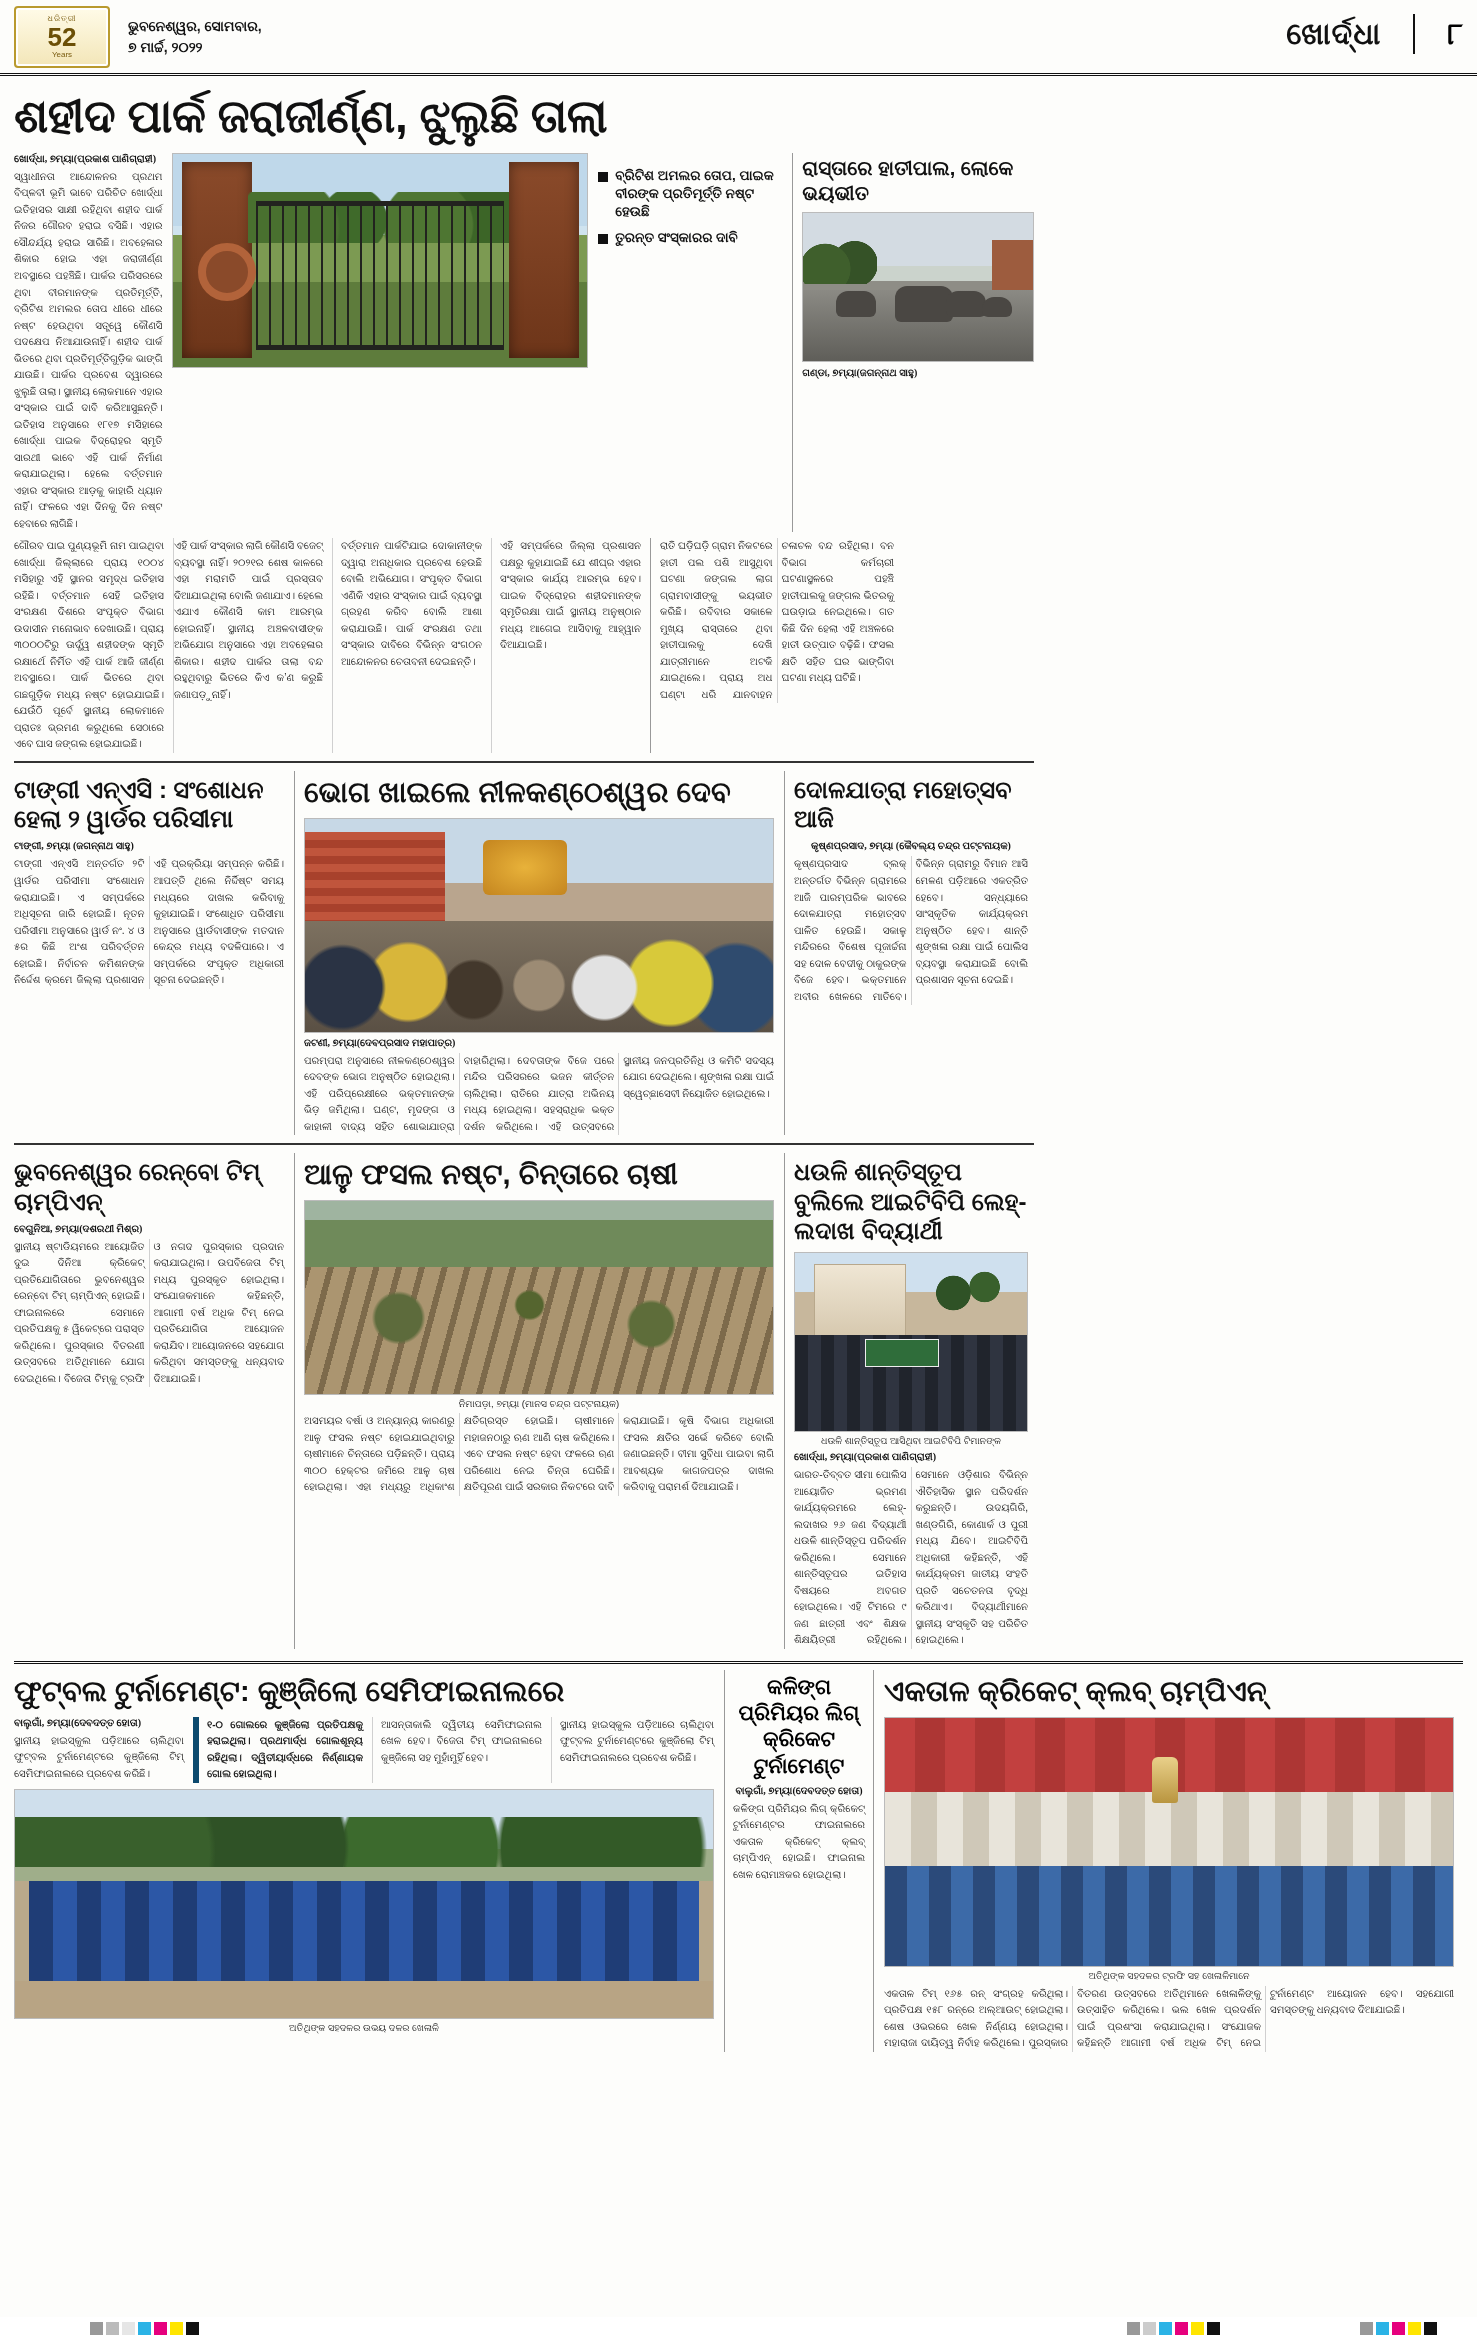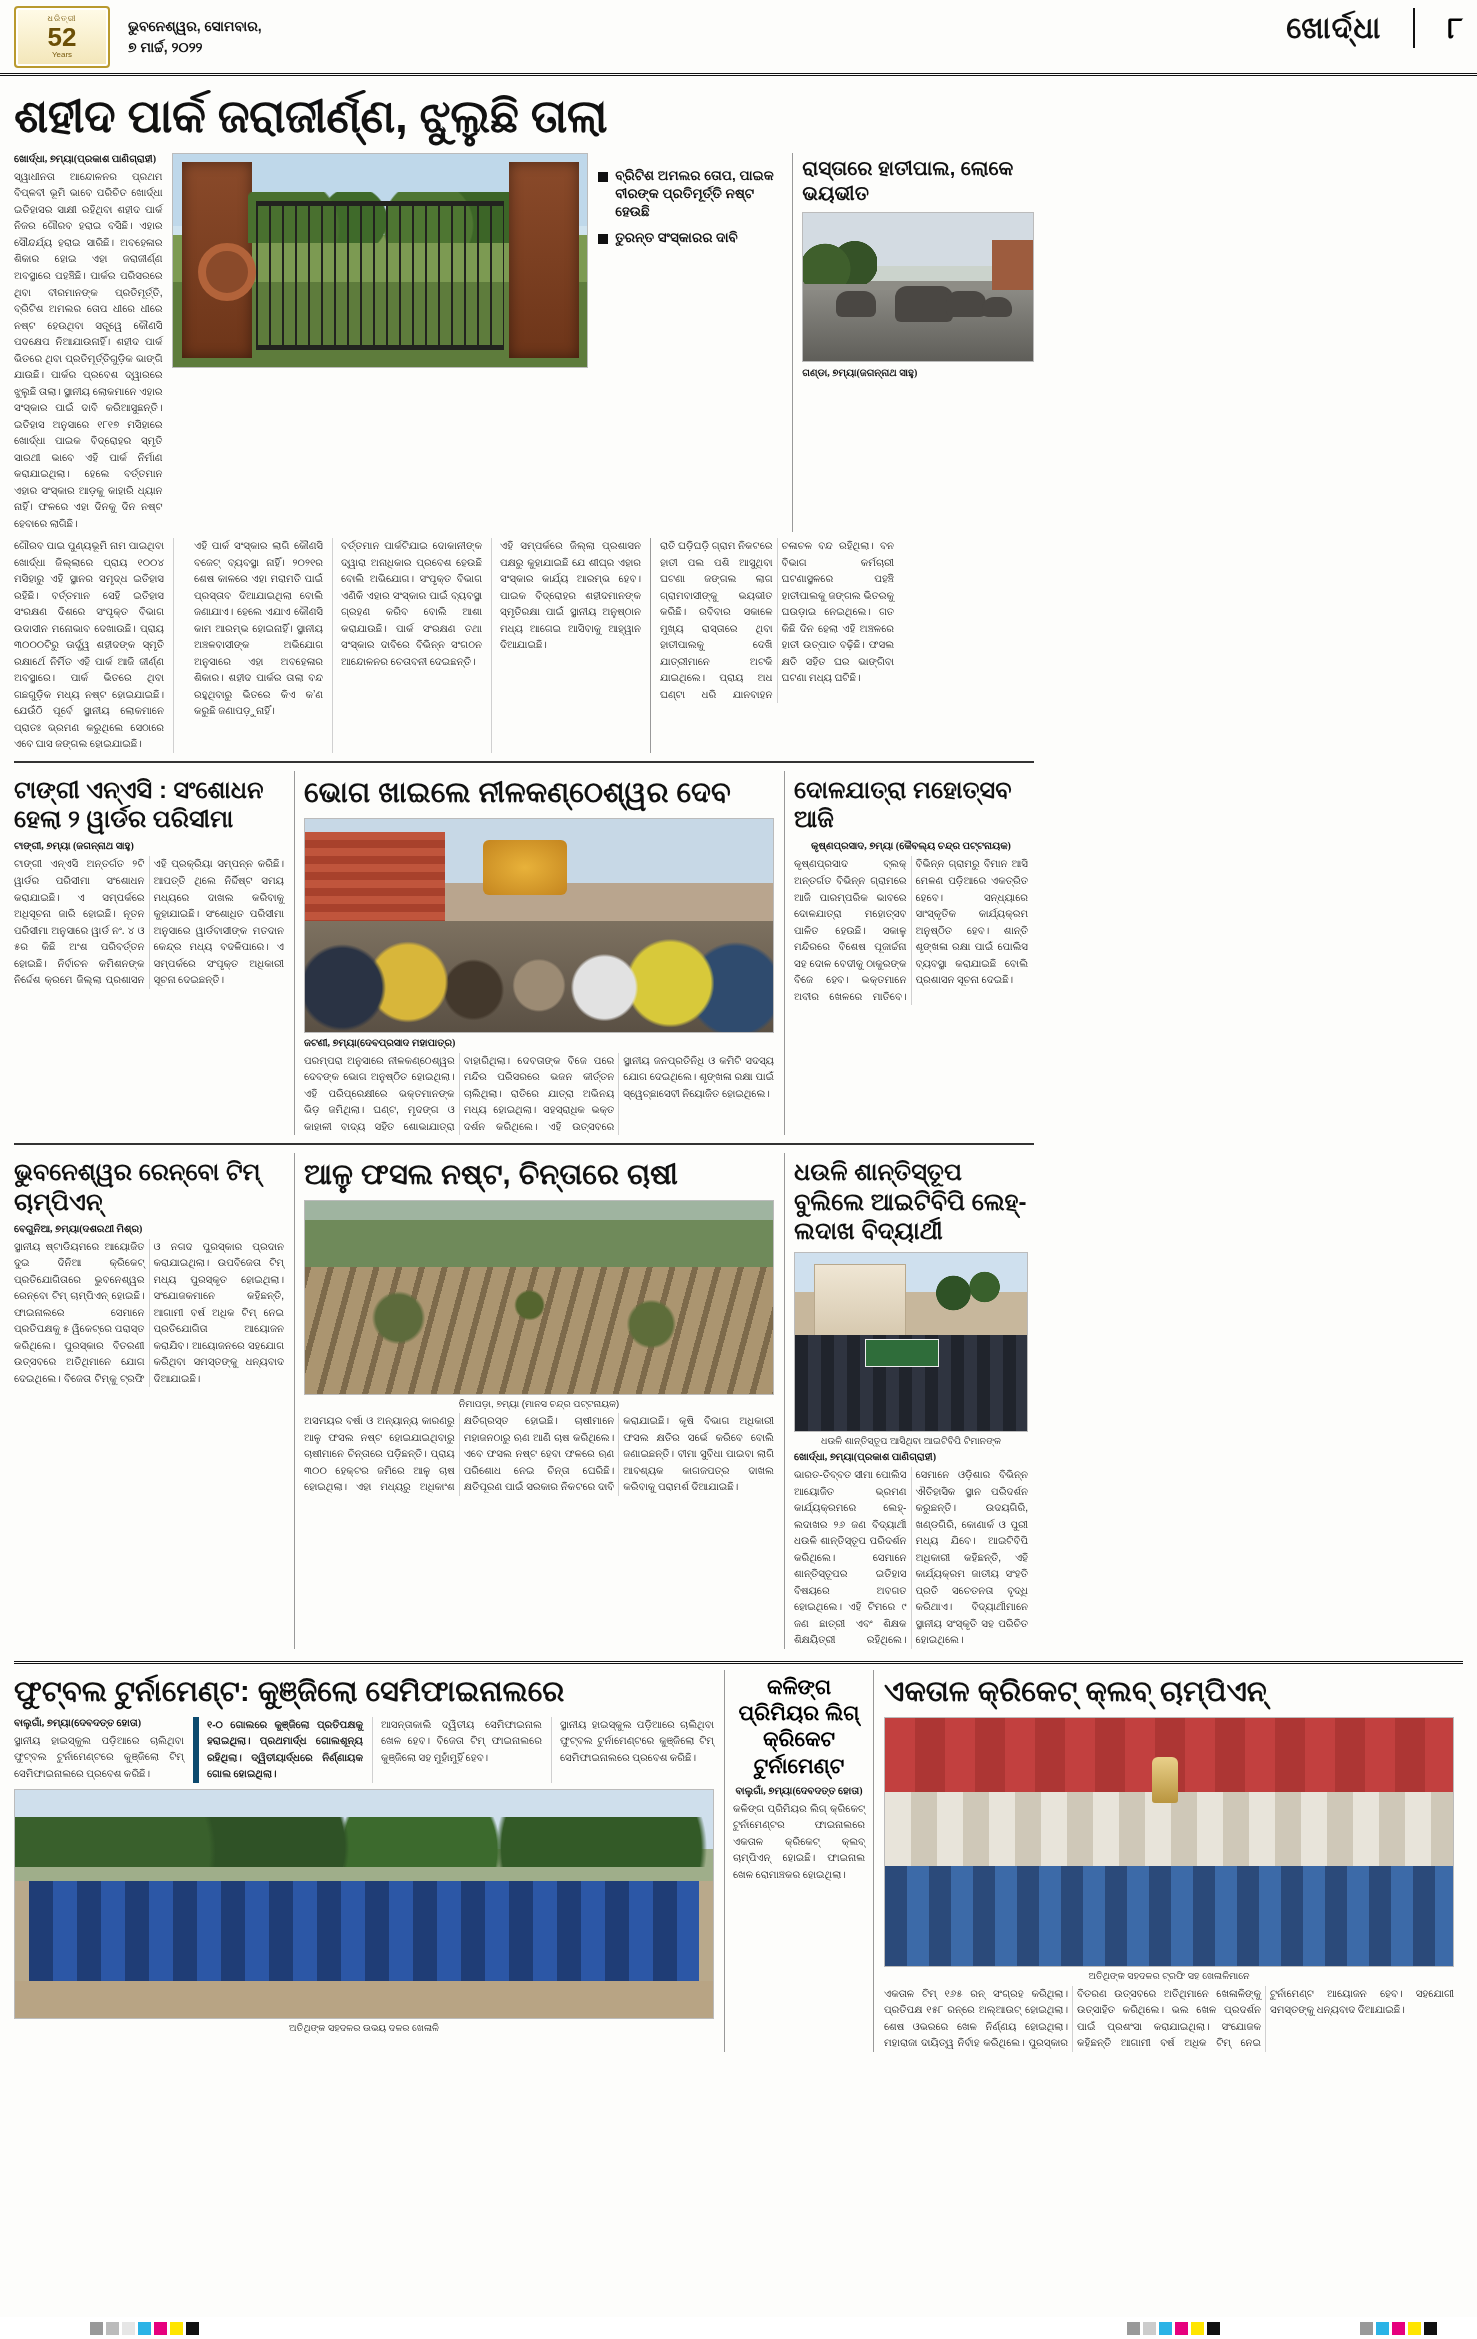--- a/index.html
+++ b/index.html
@@ -20,21 +20,21 @@
     width:96px; height:62px; border:2px solid #b99a2e; border-radius:4px;
     background:linear-gradient(#fffbe8,#f3e6b8); display:flex; flex-direction:column;
     align-items:center; justify-content:center; color:#7a5c10; margin-right:18px;
     box-shadow:inset 0 0 0 2px #fff;
   }
   .logo-badge .lb-top { font-size:8px; letter-spacing:1px; }
   .logo-badge .lb-num { font-size:26px; font-weight:bold; line-height:1; color:#6b4f06; }
   .logo-badge .lb-bot { font-size:8px; }
   .mh-place { font-size:14px; font-weight:bold; line-height:1.5; color:#111; }
   .mh-right {
-    position:absolute; right:14px; top:8px; display:flex; align-items:center; gap:32px;
+    position:absolute; right:14px; top:14px; display:flex; align-items:center; gap:32px;
   }
   .mh-section { font-size:30px; font-weight:bold; color:#111; letter-spacing:1px; }
   .mh-div { width:2px; height:40px; background:#111; }
   .mh-page { font-size:30px; font-weight:bold; }
 
   
   .content { padding:8px 14px 0 14px; display:flex; gap:10px; }
   .col-main { width:1020px; }
   .hr-med  { border:0; border-top:2px solid #333; margin:8px 0; }
 
@@ -306,21 +306,21 @@
             <div class="eleph e2"></div>
             <div class="eleph e3"></div>
             <div class="eleph e4"></div>
           </div>
           <div class="byline" style="margin-top:5px;">ଗଣ୍ଡା, ୭ମ୍ୟା(ଜଗନ୍ନାଥ ସାହୁ)</div>
         </div>
       </div>
 
       <div style="display:flex; gap:9px; margin-top:6px;">
         <div style="width:150px;" class="body-text">ଗୌରବ ପାଇ ପୁଣ୍ୟଭୂମି ନାମ ପାଇଥିବା ଖୋର୍ଦ୍ଧା ଜିଲ୍ଲାରେ ପ୍ରାୟ ୧୦୦୪ ମସିହାରୁ ଏହି ସ୍ଥାନର ସମୃଦ୍ଧ ଇତିହାସ ରହିଛି। ବର୍ତ୍ତମାନ ସେହି ଇତିହାସ ସଂରକ୍ଷଣ ଦିଶରେ ସଂପୃକ୍ତ ବିଭାଗ ଉଦାସୀନ ମନୋଭାବ ଦେଖାଉଛି। ପ୍ରାୟ ୩୦୦୦ଟିରୁ ଊର୍ଦ୍ଧ୍ୱ ଶହୀଦଙ୍କ ସ୍ମୃତି ରକ୍ଷାର୍ଥେ ନିର୍ମିତ ଏହି ପାର୍କ ଆଜି ଜୀର୍ଣ୍ଣ ଅବସ୍ଥାରେ। ପାର୍କ ଭିତରେ ଥିବା ଗଛଗୁଡ଼ିକ ମଧ୍ୟ ନଷ୍ଟ ହୋଇଯାଇଛି। ଯେଉଁଠି ପୂର୍ବେ ସ୍ଥାନୀୟ ଲୋକମାନେ ପ୍ରାତଃ ଭ୍ରମଣ କରୁଥିଲେ ସେଠାରେ ଏବେ ଘାସ ଜଙ୍ଗଲ ହୋଇଯାଇଛି।</div>
-        <div style="width:150px; border-left:1px solid #d0d0d0; padding-left:20px;" class="body-text">ଏହି ପାର୍କ ସଂସ୍କାର ଲାଗି କୌଣସି ବଜେଟ୍ ବ୍ୟବସ୍ଥା ନାହିଁ। ୨୦୨୧ର ଶେଷ କାଳରେ ଏହା ମରାମତି ପାଇଁ ପ୍ରସ୍ତାବ ଦିଆଯାଇଥିଲା ବୋଲି ଜଣାଯାଏ। ହେଲେ ଏଯାଏ କୌଣସି କାମ ଆରମ୍ଭ ହୋଇନାହିଁ। ସ୍ଥାନୀୟ ଅଞ୍ଚଳବାସୀଙ୍କ ଅଭିଯୋଗ ଅନୁସାରେ ଏହା ଅବହେଳାର ଶିକାର। ଶହୀଦ ପାର୍କର ତାଲା ବନ୍ଦ ରହୁଥିବାରୁ ଭିତରେ କିଏ କ’ଣ କରୁଛି ଜଣାପଡ଼ୁନାହିଁ।</div>
+        <div style="width:150px; border-left:1px solid #d0d0d0; padding-left:0;" class="body-text">ଏହି ପାର୍କ ସଂସ୍କାର ଲାଗି କୌଣସି ବଜେଟ୍ ବ୍ୟବସ୍ଥା ନାହିଁ। ୨୦୨୧ର ଶେଷ କାଳରେ ଏହା ମରାମତି ପାଇଁ ପ୍ରସ୍ତାବ ଦିଆଯାଇଥିଲା ବୋଲି ଜଣାଯାଏ। ହେଲେ ଏଯାଏ କୌଣସି କାମ ଆରମ୍ଭ ହୋଇନାହିଁ। ସ୍ଥାନୀୟ ଅଞ୍ଚଳବାସୀଙ୍କ ଅଭିଯୋଗ ଅନୁସାରେ ଏହା ଅବହେଳାର ଶିକାର। ଶହୀଦ ପାର୍କର ତାଲା ବନ୍ଦ ରହୁଥିବାରୁ ଭିତରେ କିଏ କ’ଣ କରୁଛି ଜଣାପଡ଼ୁନାହିଁ।</div>
         <div style="width:150px; border-left:1px solid #d0d0d0; padding-left:8px;" class="body-text">ବର୍ତ୍ତମାନ ପାର୍କଟିଯାଇ ଦୋକାନୀଙ୍କ ଦ୍ୱାରା ଅନାଧିକାର ପ୍ରବେଶ ହେଉଛି ବୋଲି ଅଭିଯୋଗ। ସଂପୃକ୍ତ ବିଭାଗ ଏଣିକି ଏହାର ସଂସ୍କାର ପାଇଁ ବ୍ୟବସ୍ଥା ଗ୍ରହଣ କରିବ ବୋଲି ଆଶା କରାଯାଉଛି। ପାର୍କ ସଂରକ୍ଷଣ ତଥା ସଂସ୍କାର ଦାବିରେ ବିଭିନ୍ନ ସଂଗଠନ ଆନ୍ଦୋଳନର ଚେତାବନୀ ଦେଇଛନ୍ତି।</div>
         <div style="width:150px; border-left:1px solid #d0d0d0; padding-left:8px;" class="body-text">ଏହି ସମ୍ପର୍କରେ ଜିଲ୍ଲା ପ୍ରଶାସନ ପକ୍ଷରୁ କୁହାଯାଇଛି ଯେ ଶୀଘ୍ର ଏହାର ସଂସ୍କାର କାର୍ଯ୍ୟ ଆରମ୍ଭ ହେବ। ପାଇକ ବିଦ୍ରୋହର ଶହୀଦମାନଙ୍କ ସ୍ମୃତିରକ୍ଷା ପାଇଁ ସ୍ଥାନୀୟ ଅନୁଷ୍ଠାନ ମଧ୍ୟ ଆଗେଇ ଆସିବାକୁ ଆହ୍ୱାନ ଦିଆଯାଇଛି।</div>
         <div style="width:244px; border-left:1px solid #999; padding-left:9px;">
           <div class="cols2 body-text">
             <span>ରାତି ଘଡ଼ିଘଡ଼ି ଗ୍ରାମ ନିକଟରେ ହାତୀ ପଲ ପଶି ଆସୁଥିବା ଘଟଣା ଜଙ୍ଗଲ ଲାଗ ଗ୍ରାମବାସୀଙ୍କୁ ଭୟଭୀତ କରିଛି। ରବିବାର ସକାଳେ ମୁଖ୍ୟ ରାସ୍ତାରେ ଥିବା ହାତୀପାଲକୁ ଦେଖି ଯାତ୍ରୀମାନେ ଅଟକି ଯାଇଥିଲେ। ପ୍ରାୟ ଅଧ ଘଣ୍ଟା ଧରି ଯାନବାହନ ଚଳାଚଳ ବନ୍ଦ ରହିଥିଲା।</span>
             <span>ବନ ବିଭାଗ କର୍ମଚାରୀ ଘଟଣାସ୍ଥଳରେ ପହଞ୍ଚି ହାତୀପାଲକୁ ଜଙ୍ଗଲ ଭିତରକୁ ଘଉଡ଼ାଇ ନେଇଥିଲେ। ଗତ କିଛି ଦିନ ହେଲା ଏହି ଅଞ୍ଚଳରେ ହାତୀ ଉତ୍ପାତ ବଢ଼ିଛି। ଫସଲ କ୍ଷତି ସହିତ ଘର ଭାଙ୍ଗିବା ଘଟଣା ମଧ୍ୟ ଘଟିଛି।</span>
           </div>
         </div>
       </div>
 

